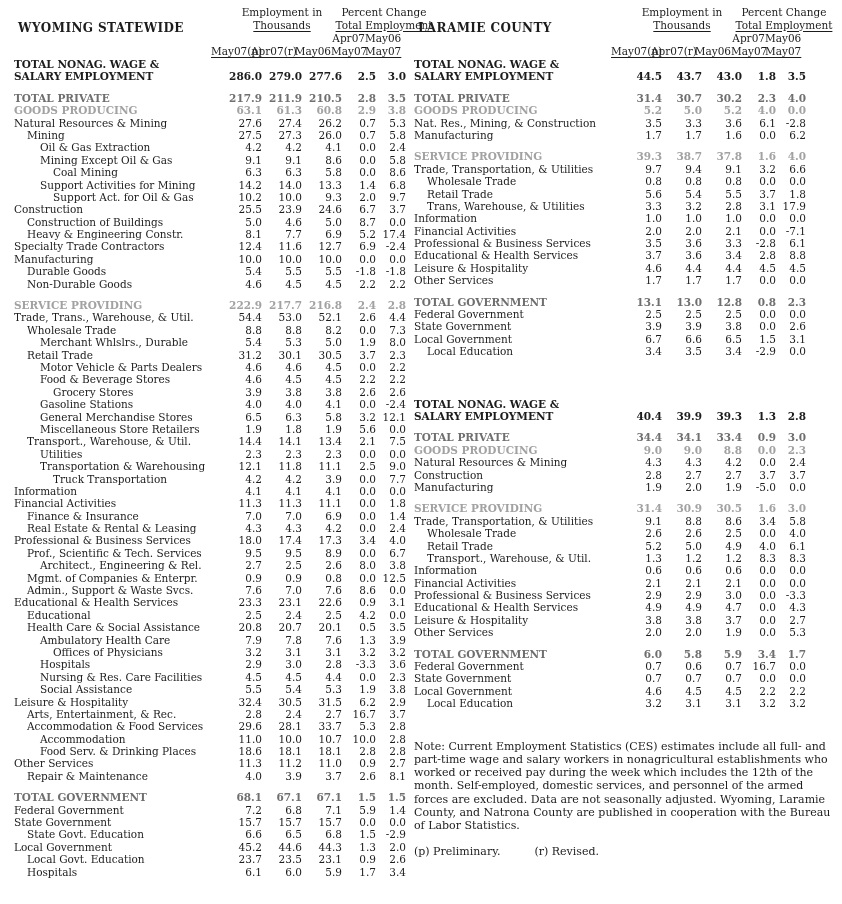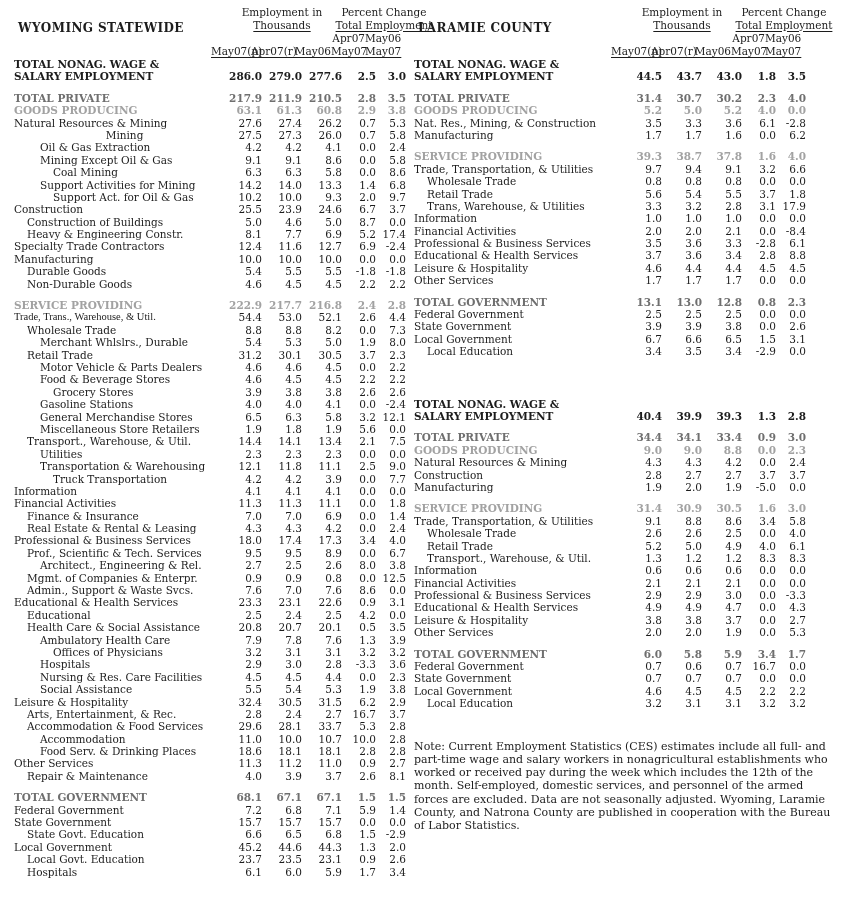--- a/index.html
+++ b/index.html
@@ -134,21 +134,21 @@
         </div>
         <div class="row">
           <span class="lab" style="padding-left: 0px;">Natural Resources &amp; Mining</span>
           <span class="num">27.6</span>
           <span class="num">27.4</span>
           <span class="num">26.2</span>
           <span class="num">0.7</span>
           <span class="num">5.3</span>
         </div>
         <div class="row">
-          <span class="lab" style="padding-left: 13px; text-align: center;">Mining</span>
+          <span class="lab" style="padding-left: 13px;">Mining</span>
           <span class="num">27.5</span>
           <span class="num">27.3</span>
           <span class="num">26.0</span>
           <span class="num">0.7</span>
           <span class="num">5.8</span>
         </div>
         <div class="row">
           <span class="lab" style="padding-left: 26px;">Oil &amp; Gas Extraction</span>
           <span class="num">4.2</span>
           <span class="num">4.2</span>
@@ -247,21 +247,21 @@
         <div class="sp" style="height: 9px;"></div>
         <div class="row lg">
           <span class="lab" style="padding-left: 0px;">SERVICE PROVIDING</span>
           <span class="num">222.9</span>
           <span class="num">217.7</span>
           <span class="num">216.8</span>
           <span class="num">2.4</span>
           <span class="num">2.8</span>
         </div>
         <div class="row">
-          <span class="lab" style="padding-left: 0px; font-family: Liberation Serif, serif;">Trade, Trans., Warehouse, &amp; Util.</span>
+          <span class="lab" style="padding-left: 0px;">Trade, Trans., Warehouse, &amp; Util.</span>
           <span class="num">54.4</span>
           <span class="num">53.0</span>
           <span class="num">52.1</span>
           <span class="num">2.6</span>
           <span class="num">4.4</span>
         </div>
         <div class="row">
           <span class="lab" style="padding-left: 13px;">Wholesale Trade</span>
           <span class="num">8.8</span>
           <span class="num">8.8</span>
@@ -743,21 +743,21 @@
           <span class="num">1.0</span>
           <span class="num">0.0</span>
           <span class="num">0.0</span>
         </div>
         <div class="row">
           <span class="lab" style="padding-left: 0px;">Financial Activities</span>
           <span class="num">2.0</span>
           <span class="num">2.0</span>
           <span class="num">2.1</span>
           <span class="num">0.0</span>
-          <span class="num">-8.4</span>
+          <span class="num">-7.1</span>
         </div>
         <div class="row">
           <span class="lab" style="padding-left: 0px;">Professional &amp; Business Services</span>
           <span class="num">3.5</span>
           <span class="num">3.6</span>
           <span class="num">3.3</span>
           <span class="num">-2.8</span>
           <span class="num">6.1</span>
         </div>
         <div class="row">
@@ -1010,15 +1010,19 @@
           <span class="lab" style="padding-left: 13px;">Local Education</span>
           <span class="num">3.2</span>
           <span class="num">3.1</span>
           <span class="num">3.1</span>
           <span class="num">3.2</span>
           <span class="num">3.2</span>
         </div>
       </div>
 
     <div class="note">Note: Current Employment Statistics (CES) estimates include all full- and part-time wage and salary workers in nonagricultural establishments who worked or received pay during the week which includes the 12th of the month. Self-employed, domestic services, and personnel of the armed forces are excluded. Data are not seasonally adjusted. Wyoming, Laramie County, and Natrona County are published in cooperation with the Bureau of Labor Statistics.</div>
+    <div class="footnotes">
+      <span>(p) Preliminary.</span>
+      <span>(r) Revised.</span>
+    </div>
   </div>
 
 </div>
 
 </body></html>

